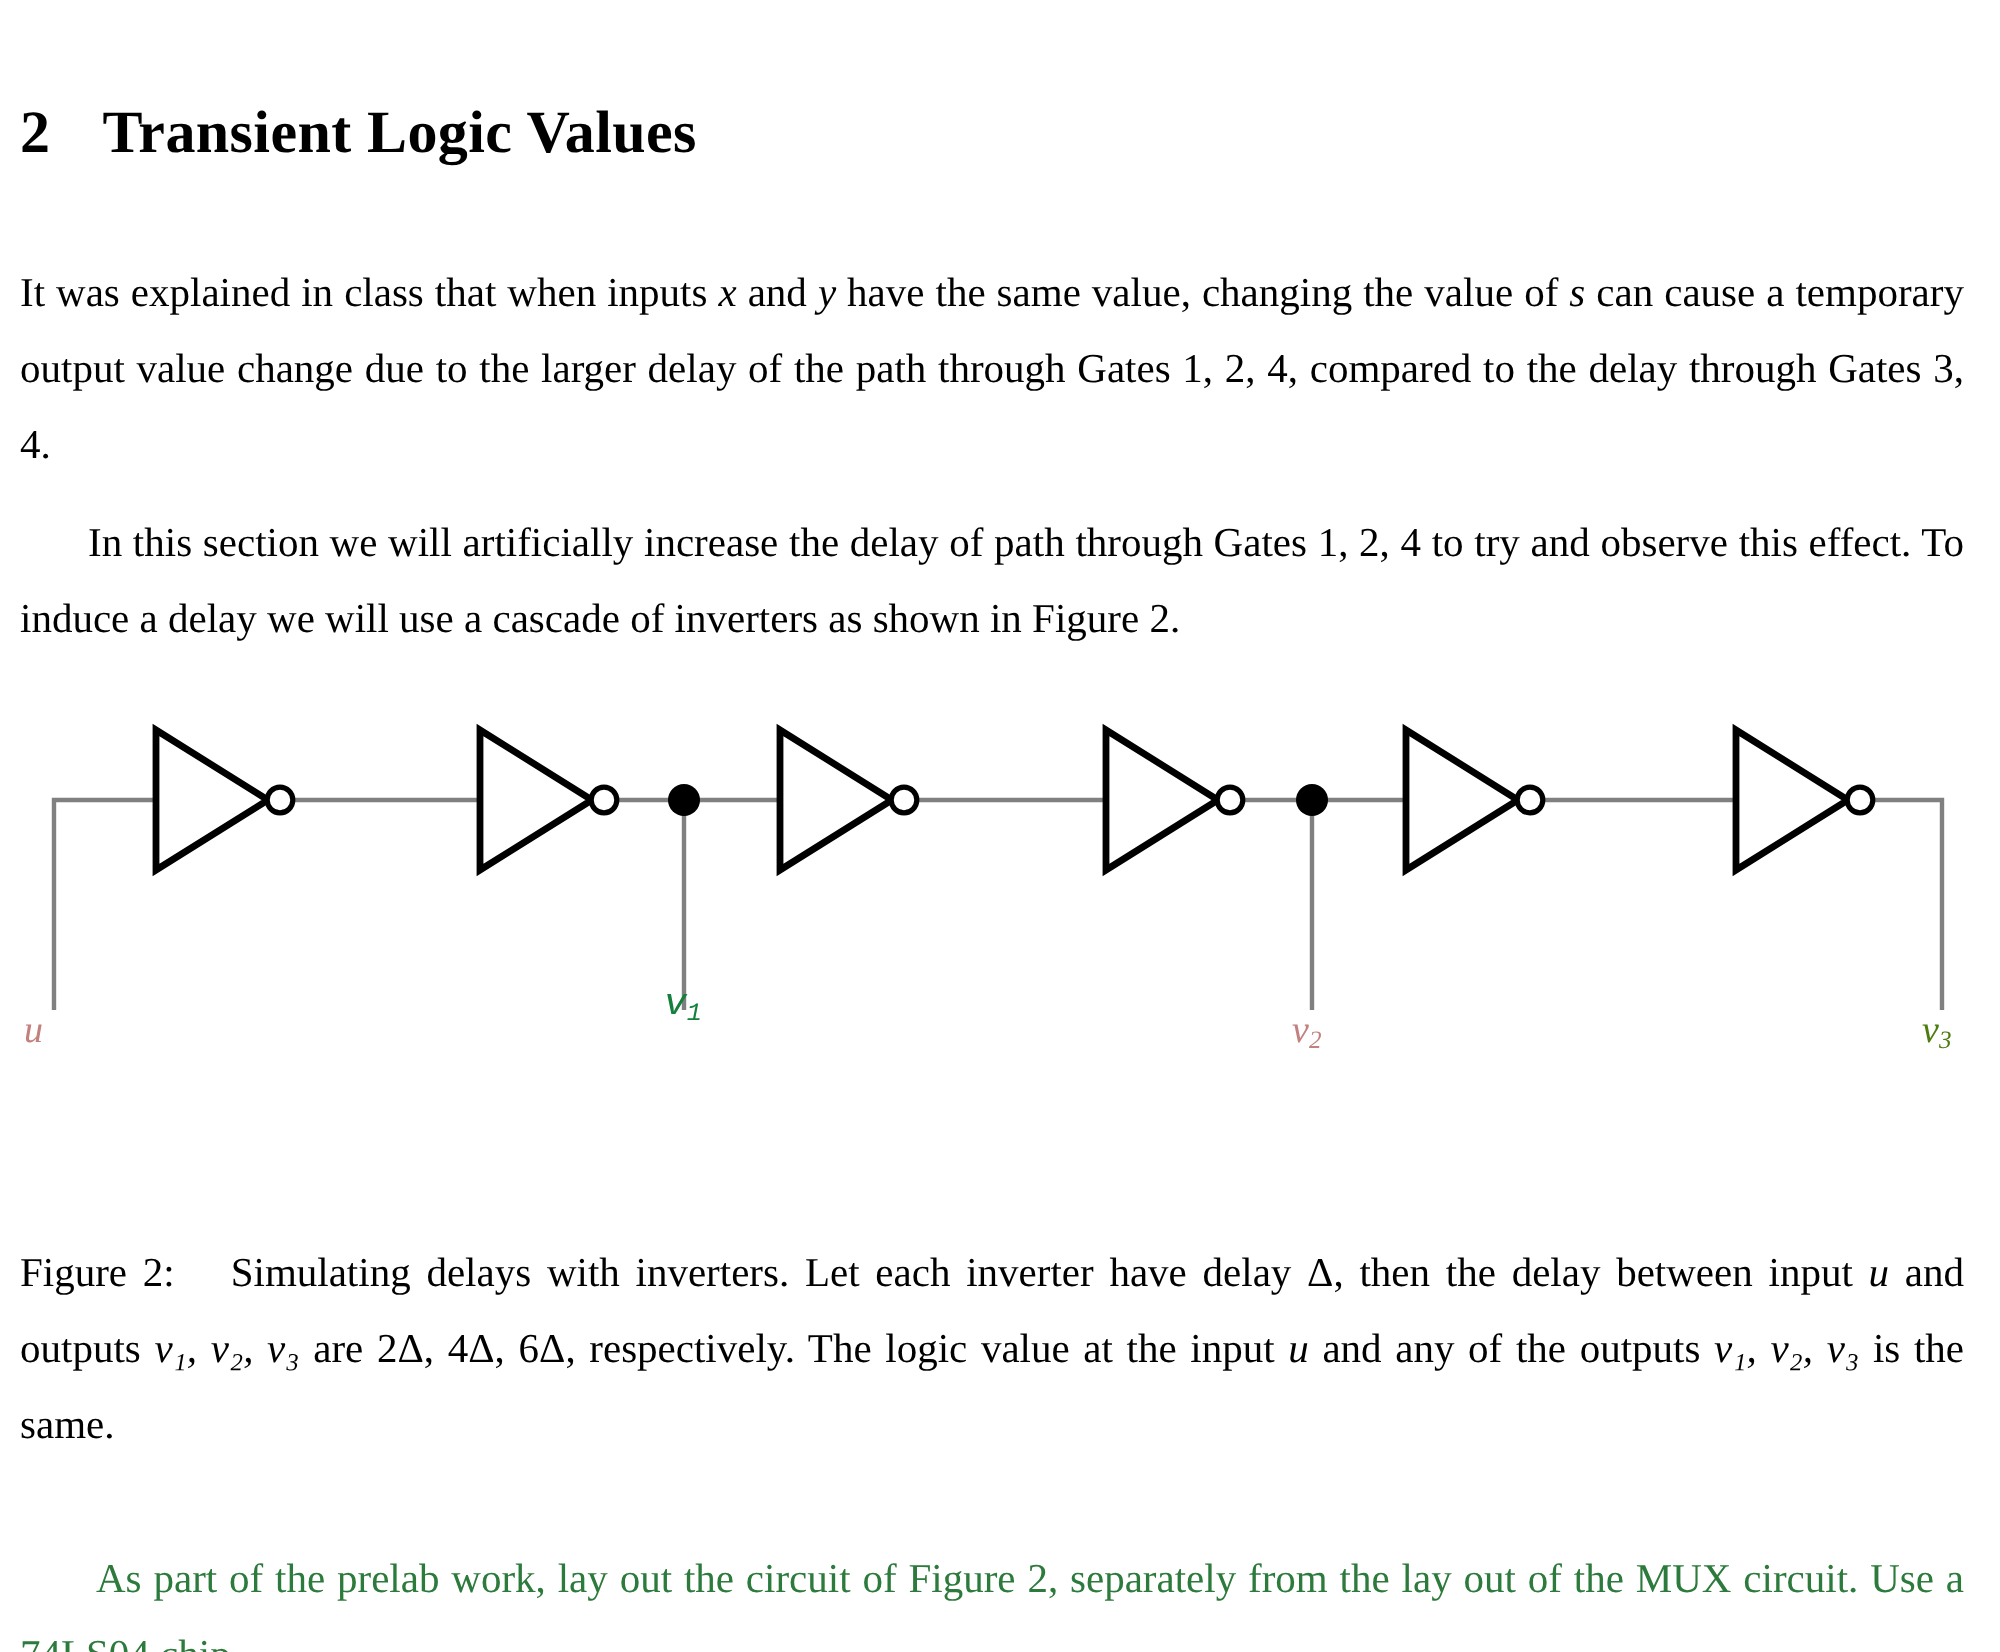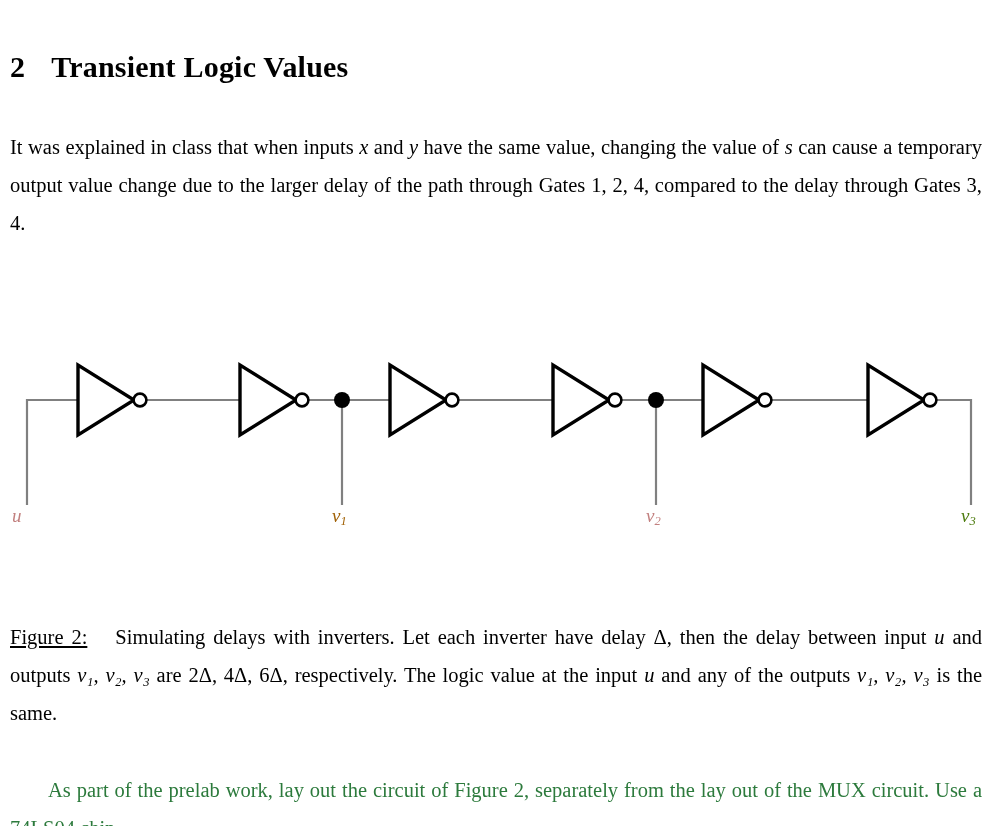--- a/index.html
+++ b/index.html
@@ -56,21 +56,20 @@
     position: absolute;
     left: 10px;
     top: 597px;
     width: 972px;
     font-size: 20.5px;
     line-height: 38px;
     text-align: justify;
   }
   .caption-block .cap-lead {
     margin-right: 28px;
-    text-decoration: underline;
   }
 
   .prelab-block {
     position: absolute;
     left: 10px;
     top: 750px;
     width: 972px;
     font-size: 20.5px;
     line-height: 38px;
     text-align: justify;
@@ -111,20 +110,21 @@
 <body>
 
 <div class="page">
 
   <h1 class="section-heading">
     <span class="sec-num">2</span><span>Transient Logic Values</span>
   </h1>
 
   <p class="body-block p1"><span>It was explained in class that when inputs </span><span class="mvar">x</span><span> and </span><span class="mvar">y</span><span> have the same value, changing the value of </span><span class="mvar">s</span><span> can cause a temporary output value change due to the larger delay of the path through Gates 1, 2, 4, compared to the delay through Gates 3, 4.</span></p>
 
+  <p class="body-block p2 indent"><span>In this section we will artificially increase the delay of path through Gates 1, 2, 4 to try and observe this effect.  To induce a delay we will use a cascade of inverters as shown in Figure 2.</span></p>
 
   <div class="figure">
     <svg width="1000" height="190" viewBox="0 0 1000 190">
 
       <g stroke="#808080" stroke-width="2.2" fill="none">
 
         <path d="M27 150 L27 45 L78 45"></path>
 
         <path d="M146 45 L240 45"></path>
 
@@ -171,21 +171,21 @@
       <g>
         <polygon points="868,10 868,80 924,45" fill="#ffffff" stroke="#000000" stroke-width="3.4" stroke-linejoin="miter"></polygon>
         <circle cx="930" cy="45" r="6.4" fill="#ffffff" stroke="#000000" stroke-width="2.6"></circle>
       </g>
 
       <circle cx="342" cy="45" r="8" fill="#000000"></circle>
       <circle cx="656" cy="45" r="8" fill="#000000"></circle>
     </svg>
 
     <span class="node-label" style="left: 12px; top: 150px; color: rgb(194, 128, 127);"><span>u</span></span>
-    <span class="node-label" style="left: 332px; top: 150px; color: #a16207;"><span>v</span><sub>1</sub></span>
+    <span class="node-label" style="left: 332px; top: 136px; color: #15803d; font-family: Liberation Mono, monospace;"><span>v</span><sub>1</sub></span>
     <span class="node-label" style="left: 646px; top: 150px; color: rgb(194, 128, 127); text-align: right;"><span>v</span><sub>2</sub></span>
     <span class="node-label" style="left: 961px; top: 150px; color: #4d7c0f;"><span>v</span><sub>3</sub></span>
   </div>
 
   <p class="caption-block"><span class="cap-lead">Figure 2:</span><span>Simulating delays with inverters. Let each inverter have delay </span><span>Δ</span><span>, then the delay between input </span><span class="mvar">u</span><span> and outputs </span><span class="mvar">v₁, v₂, v₃</span><span> are </span><span>2Δ, 4Δ, 6Δ</span><span>, respectively.  The logic value at the input </span><span class="mvar">u</span><span> and any of the outputs </span><span class="mvar">v₁, v₂, v₃</span><span> is the same.</span></p>
 
   <p class="prelab-block" style="color: rgb(44, 122, 60);">As part of the prelab work, lay out the circuit of Figure 2, separately from the lay out of the MUX circuit. Use a 74LS04 chip.</p>
 
 </div>
 

